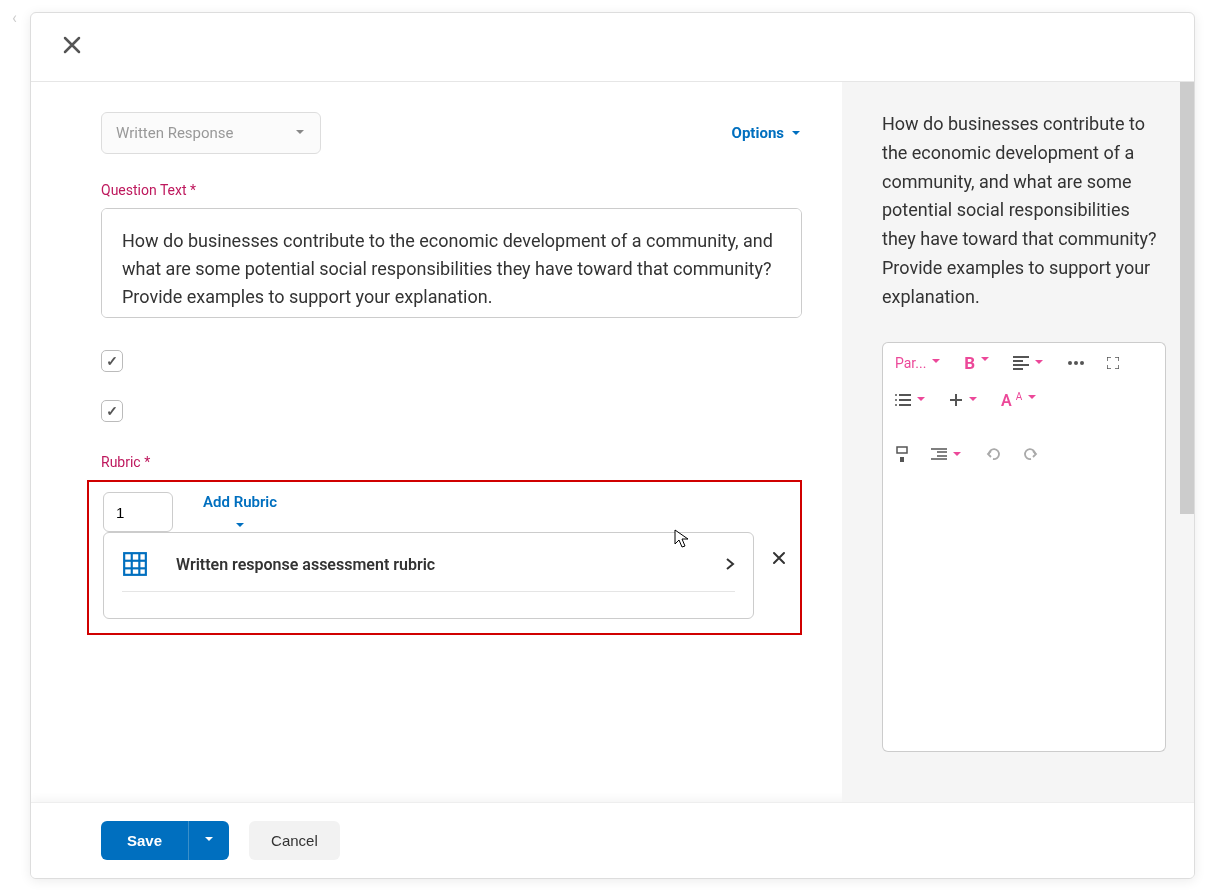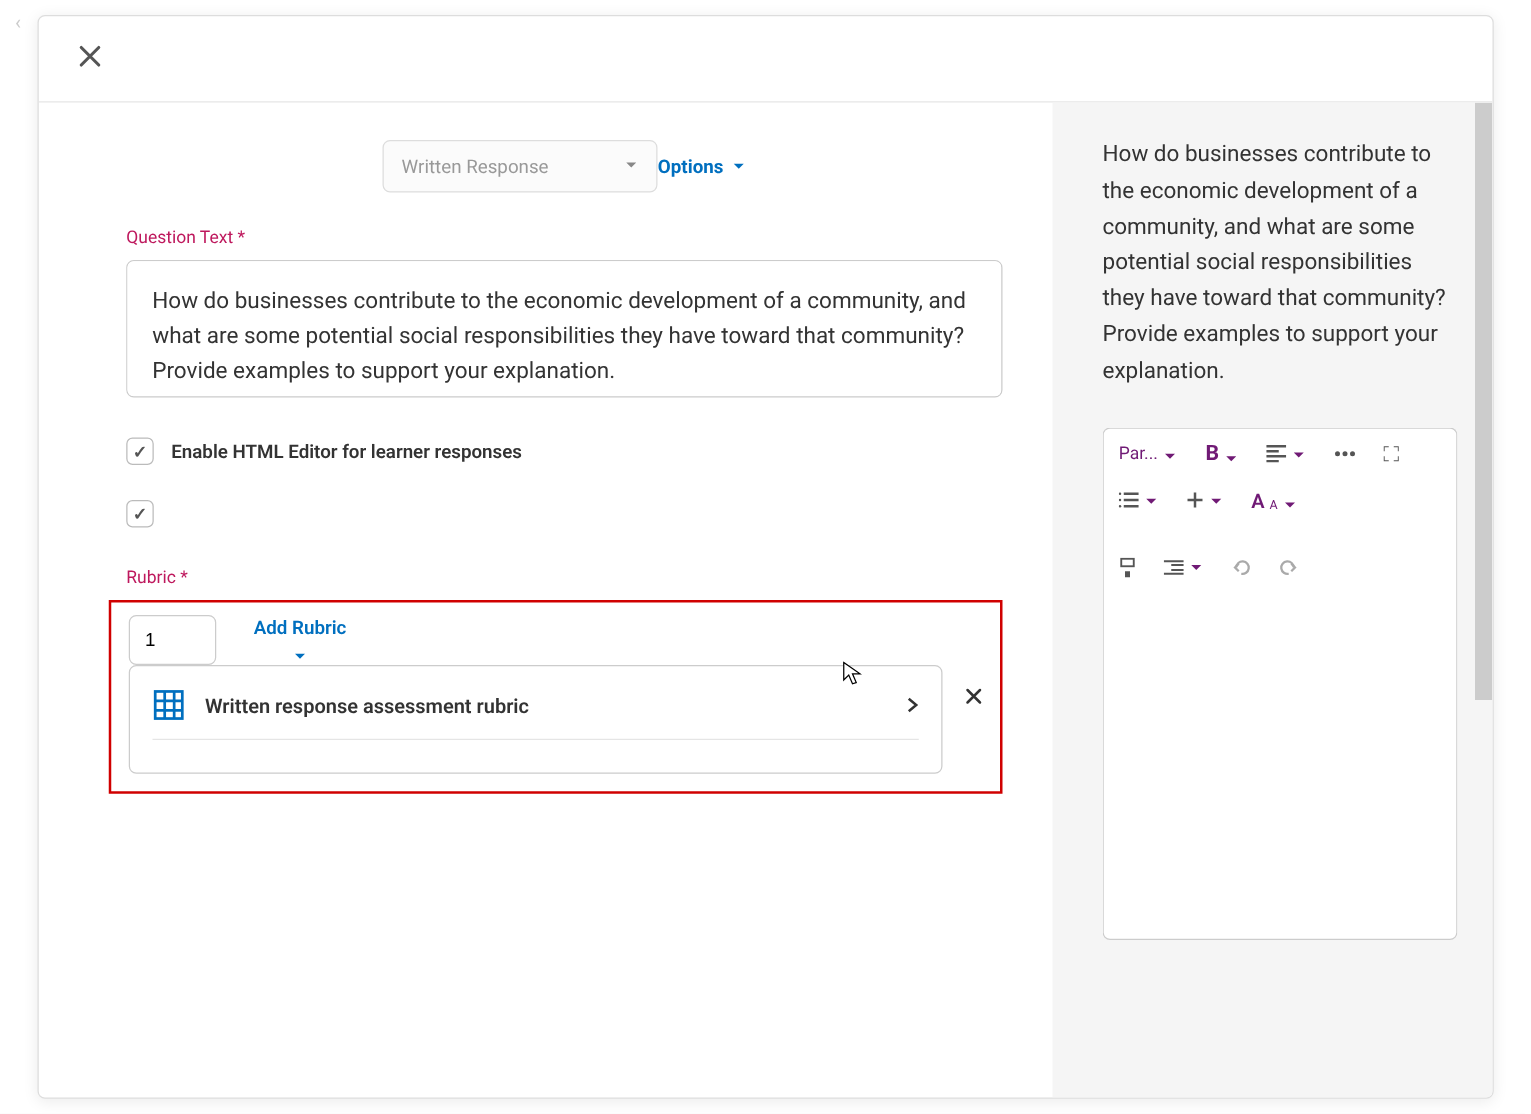--- a/index.html
+++ b/index.html
@@ -78,21 +78,21 @@
       position: absolute;
       right: 0;
       top: 0;
       width: 14px;
       height: 60%;
       background: #ccc;
       border-radius: 0;
     }
     .row-top {
       display: flex;
-      justify-content: center;
+      justify-content: space-between;
       align-items: center;
       margin-bottom: 28px;
     }
     .qtype-select {
       display: flex;
       align-items: center;
       justify-content: space-between;
       width: 220px;
       height: 42px;
       border: 1px solid #ddd;
@@ -205,21 +205,21 @@
     .rubric-card {
       flex: 1;
       border: 1px solid #ccc;
       border-radius: 6px;
       padding: 18px 18px 26px 18px;
       background: #fff;
     }
     .rubric-card-inner {
       display: flex;
       align-items: center;
-      gap: 16px;
+      gap: 28px;
       padding-bottom: 14px;
       border-bottom: 1px solid #e5e5e5;
     }
     .rubric-icon {
       width: 26px;
       height: 26px;
     }
     .rubric-name {
       flex: 1;
       font-size: 16px;
@@ -288,23 +288,23 @@
       background: #fff;
       padding: 10px 12px;
       display: flex;
       flex-wrap: wrap;
       gap: 18px 22px;
       align-items: center;
       border-radius: 6px 6px 0 0;
     }
     .rte-toolbar .tool {
       display: flex;
-      align-items: flex-end;
+      align-items: flex-start;
       gap: 4px;
-      color: #701a75;
+      color: #ec4899;
       font-size: 14px;
       cursor: pointer;
     }
     .rte-toolbar .tool.bold { font-weight: 700; font-size: 17px; }
     .rte-body {
       border: 1px solid #ccc;
       border-top: none;
       background: #fff;
       height: 280px;
       border-radius: 0 0 6px 6px;
@@ -356,21 +356,20 @@
               <path fill="#006fbf" d="M2 4 L6 8 L10 4 Z"></path>
             </svg>
         </div>
       </div>
 
       <label class="field-label">Question Text *</label>
       <textarea class="question-textarea" style="">How do businesses contribute to the economic development of a community, and what are some potential social responsibilities they have toward that community? Provide examples to support your explanation.</textarea>
 
       <div class="check-row">
         <div class="checkbox checked"></div>
-        <div class="check-label">Enable HTML Editor for learner responses</div>
       </div>
 
       <div class="check-row">
         <div class="checkbox checked"></div>
       </div>
 
       <label class="field-label" style="margin-top:32px;">Rubric *</label>
 
       <div class="highlight-box">
         <div class="points-row">
@@ -506,14 +505,25 @@
               <path d="M12 7 A5 5 0 1 0 8 12" fill="none" stroke="#aaa" stroke-width="1.8"></path>
               <path d="M10 4 L13 7 L10 10" fill="none" stroke="#aaa" stroke-width="1.8"></path>
             </svg>
         </div>
       </div>
       <div class="rte-body"></div>
     </div>
 
   </div>
 
+  <div class="modal-footer">
+    <div class="btn-save-group">
+      <button class="btn-save">Save</button>
+      <button class="btn-save-drop">
+        <svg class="chev-icon" viewBox="0 0 12 12">
+            <path fill="#fff" d="M2 4 L6 8 L10 4 Z"></path>
+          </svg>
+      </button>
+    </div>
+    <button class="btn-cancel">Cancel</button>
+  </div>
 
 </div>
 
 </body></html>

